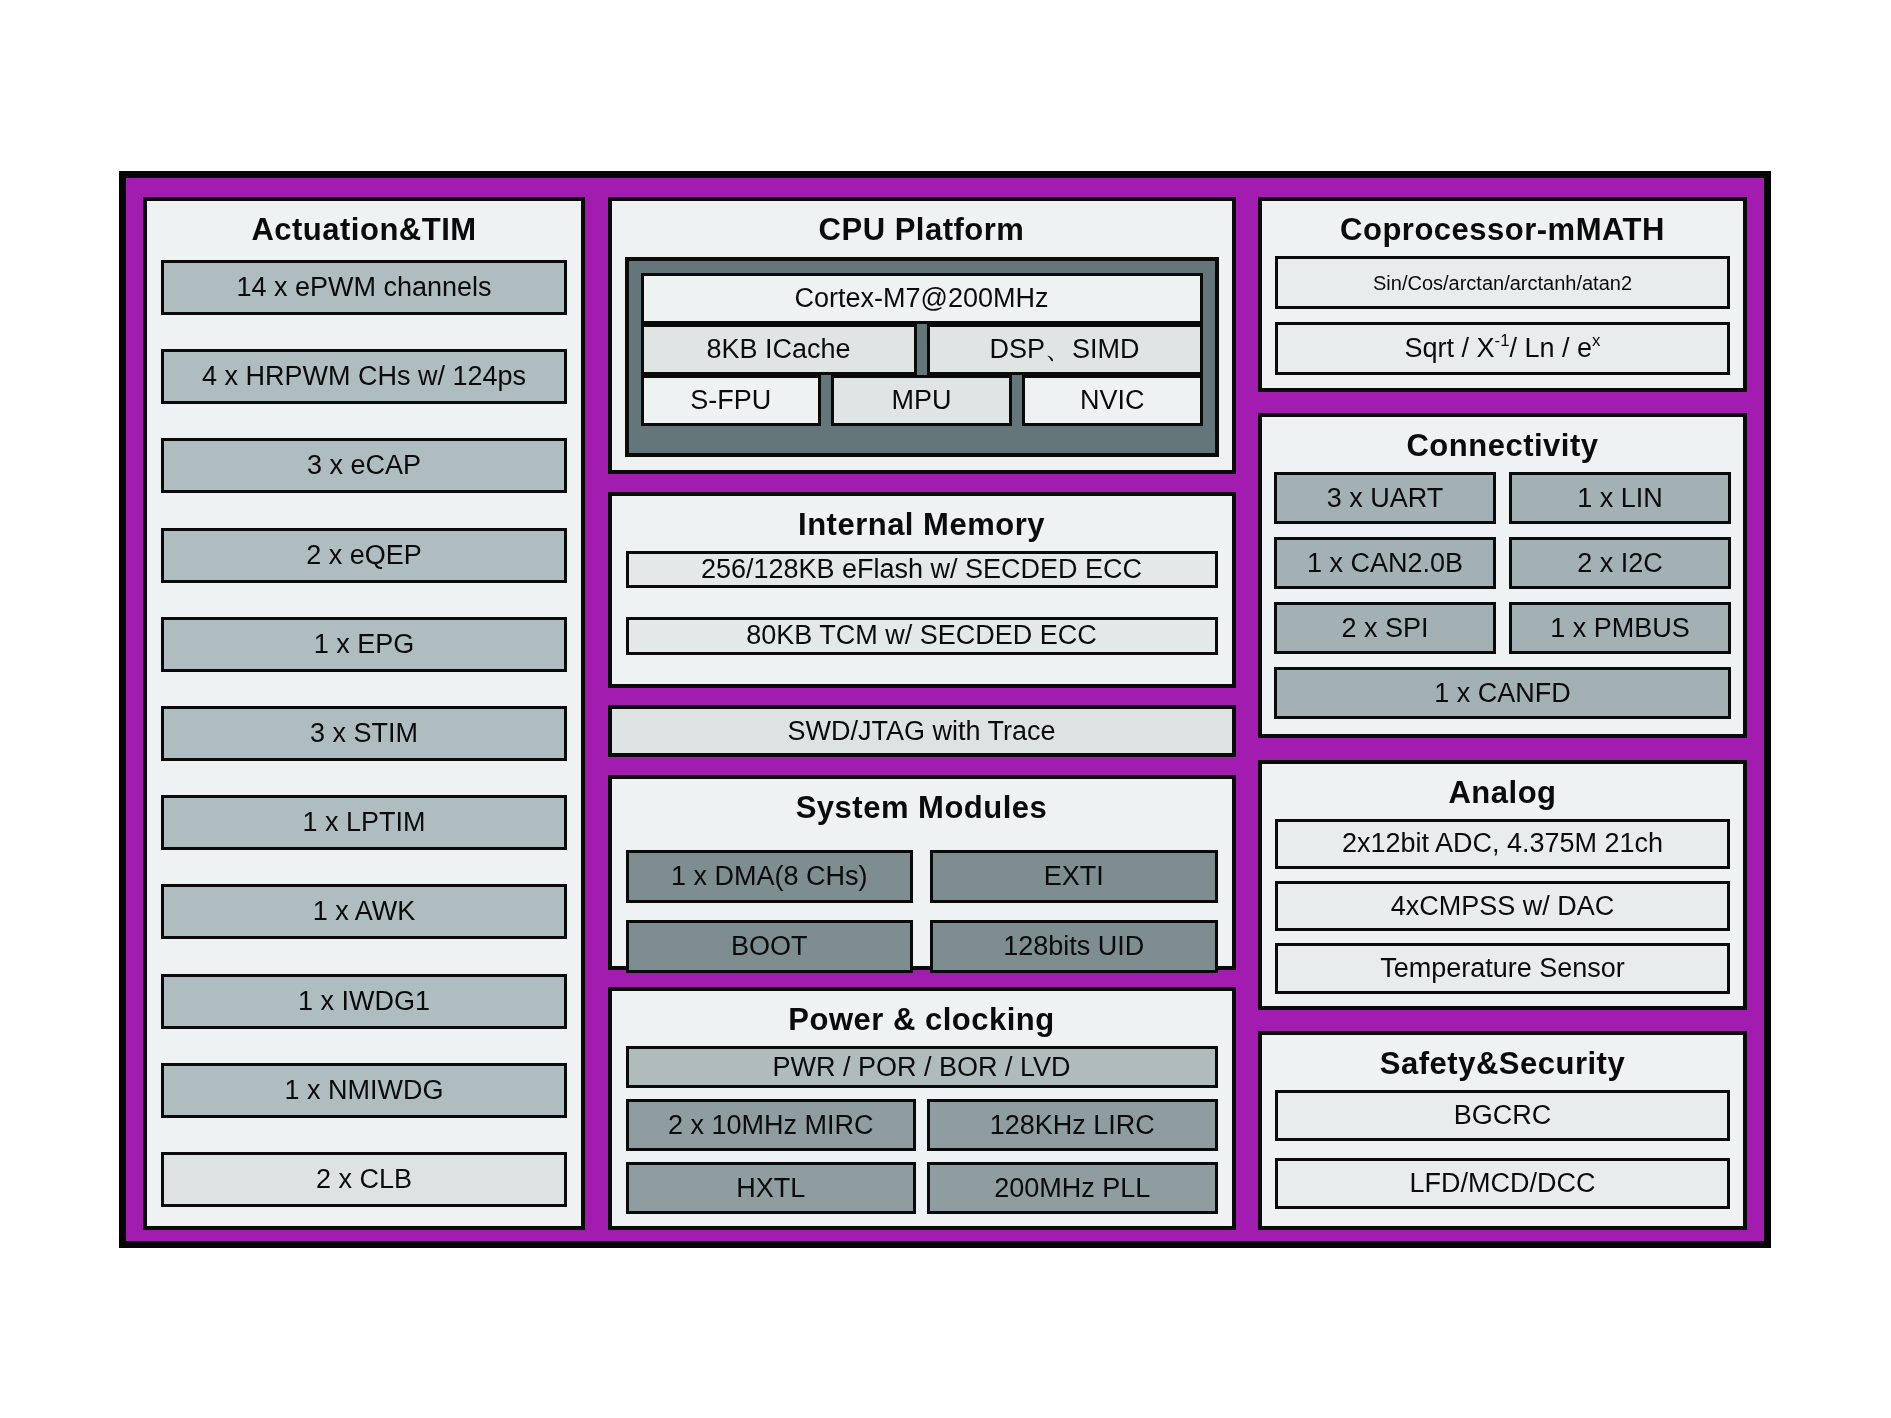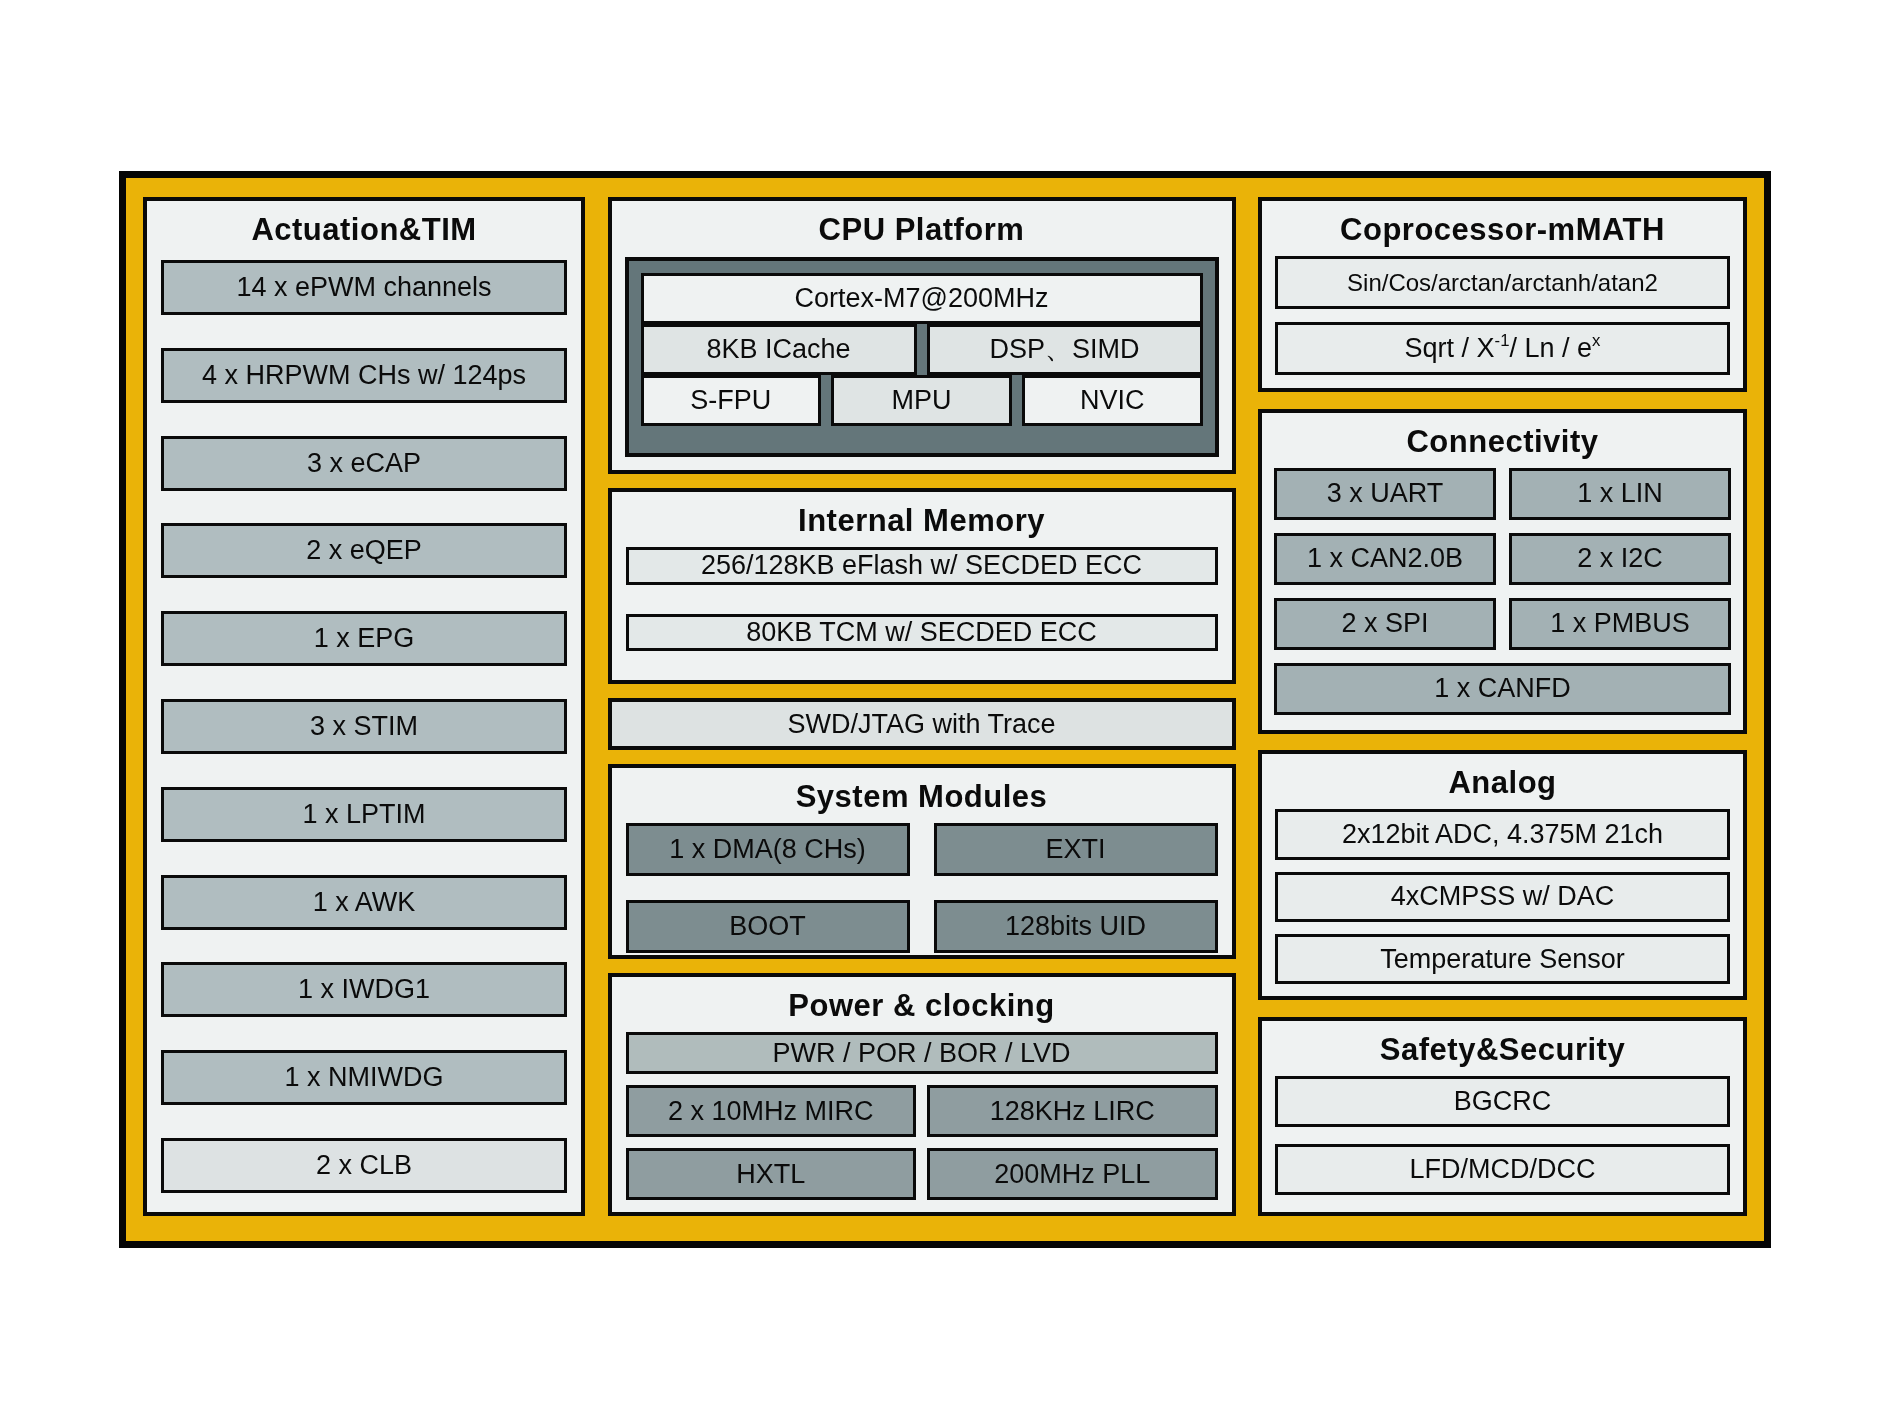--- a/index.html
+++ b/index.html
@@ -2,23 +2,23 @@
 <html><head>
 <meta charset="utf-8">
 <style>
   html,body{margin:0;padding:0;background:#ffffff;}
   .canvas{
     position:relative;width:1891px;height:1418px;background:#ffffff;
     font-family:"Liberation Sans",sans-serif;color:#0b0b0b;overflow:hidden;
   }
   .frame{
     position:absolute;left:119px;top:171px;width:1652px;height:1077px;
-    box-sizing:border-box;border:7px solid #050505;background:#eab308;
+    box-sizing:border-box;border:7px solid #050505;background:#a21caf;
     display:flex;justify-content:space-between;
-    padding:19px 17px 25px 17px;
+    padding:19px 17px 11px 17px;
   }
   .col{display:flex;flex-direction:column;box-sizing:border-box;}
   .col-left{width:442px;}
   .col-mid{width:628px;justify-content:space-between;}
   .col-right{width:489px;justify-content:space-between;}
 
   .panel{
     box-sizing:border-box;background:#eff2f2;border:4px solid #0a0a0a;
     display:flex;flex-direction:column;
   }
@@ -53,32 +53,32 @@
 
   .p-mem{height:196px;}
   .p-mem .blk{margin:0 14px 29px;background:#e3e8e8;}
 
   .swd{
     box-sizing:border-box;border:4px solid #0a0a0a;background:#dde2e2;
     height:52px;display:flex;align-items:center;justify-content:center;font-size:27px;
   }
 
   .p-sys{height:195px;}
-  .grid2{display:grid;grid-template-columns:1fr 1fr;gap:24px;margin:0 14px 14px;}
+  .grid2{display:grid;grid-template-columns:1fr 1fr;gap:17px;margin:16px 14px 14px;}
   .sys-blk{background:#7d8d90;}
 
   .p-pwr{height:243px;}
   .pwr-bar{margin:0 14px 11px;background:#b0bcbc;height:52px;}
   .p-pwr .grid2{gap:11px;margin:0 14px 12px;text-align:center;}
   .pwr-blk{background:#8f9da0;height:52px;}
 
   
   .p-math{height:195px;}
   .p-math .blk{margin:0 13px 13px;background:#e8ecec;}
-  .blk.small{font-size:24px;}
+  .blk.small{font-size:20px;}
   .sup{font-size:0.62em;position:relative;top:-0.45em;}
 
   .p-conn{height:325px;}
   .p-conn .grid2{gap:13px;margin:0 12px 13px;}
   .conn-blk{background:#a3b1b4;height:52px;}
   .conn-wide{margin:0 12px 13px;background:#a3b1b4;height:52px;}
 
   .p-analog{height:250px;}
   .p-analog .blk{margin:0 13px 12px;background:#e8ecec;height:52px;}
 

